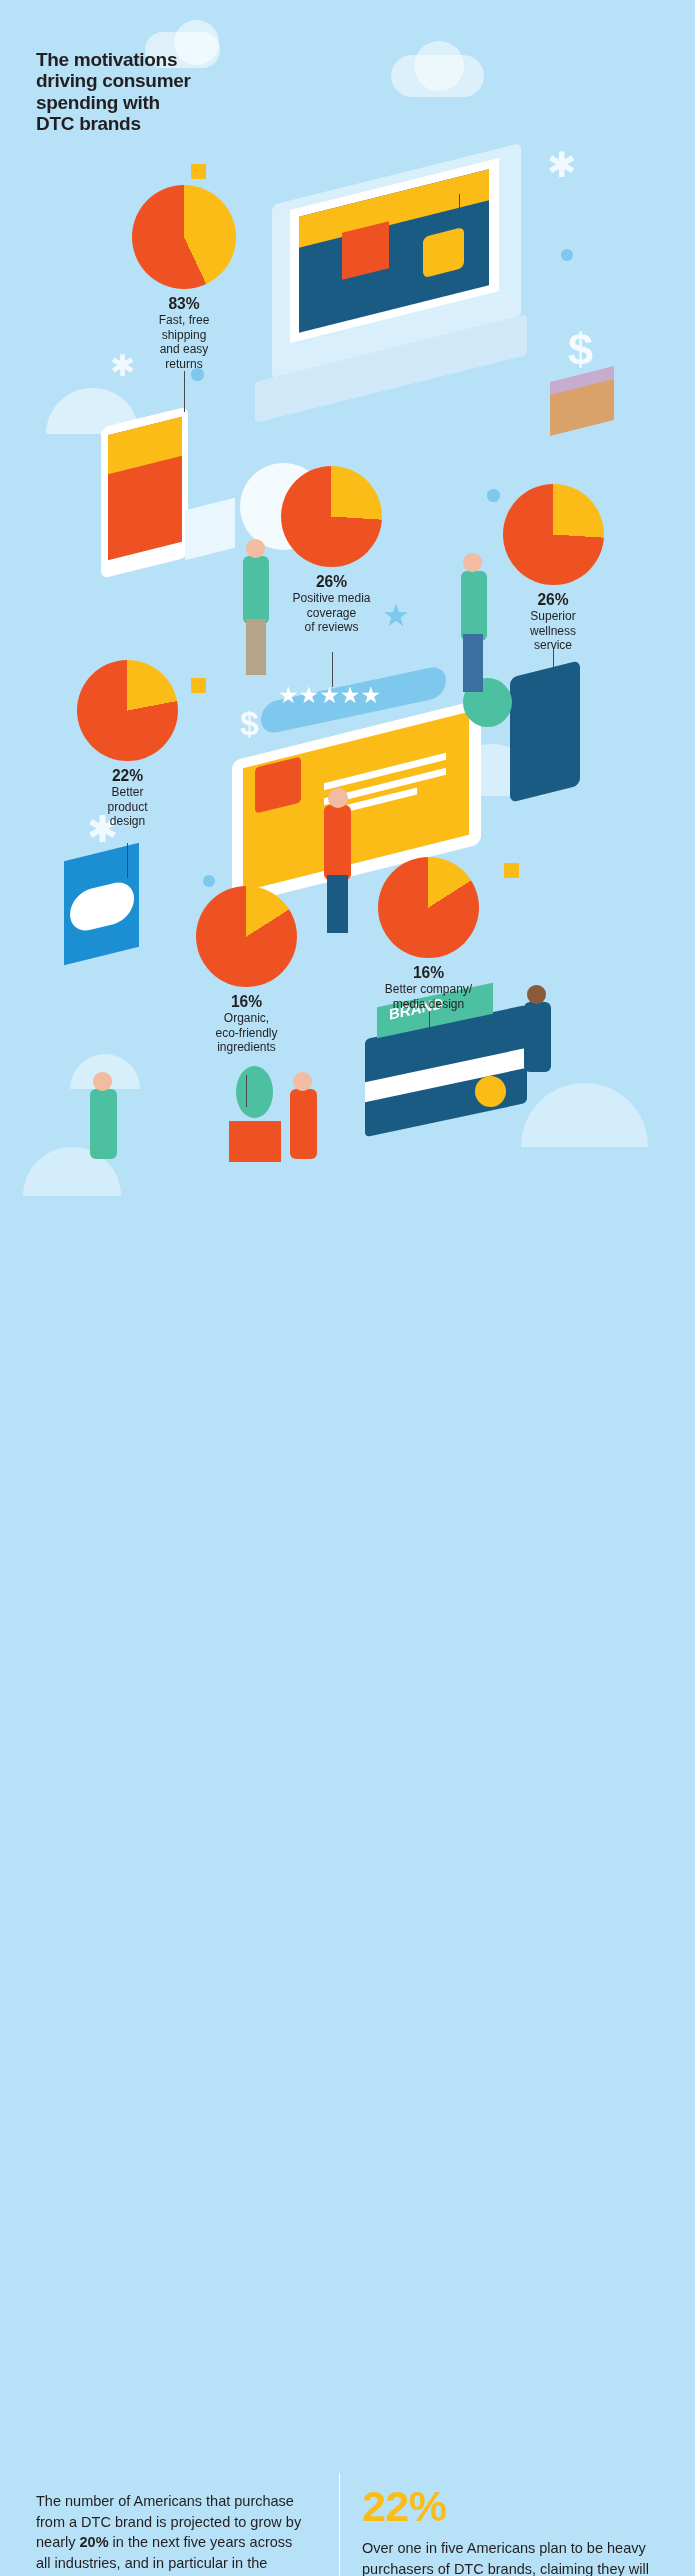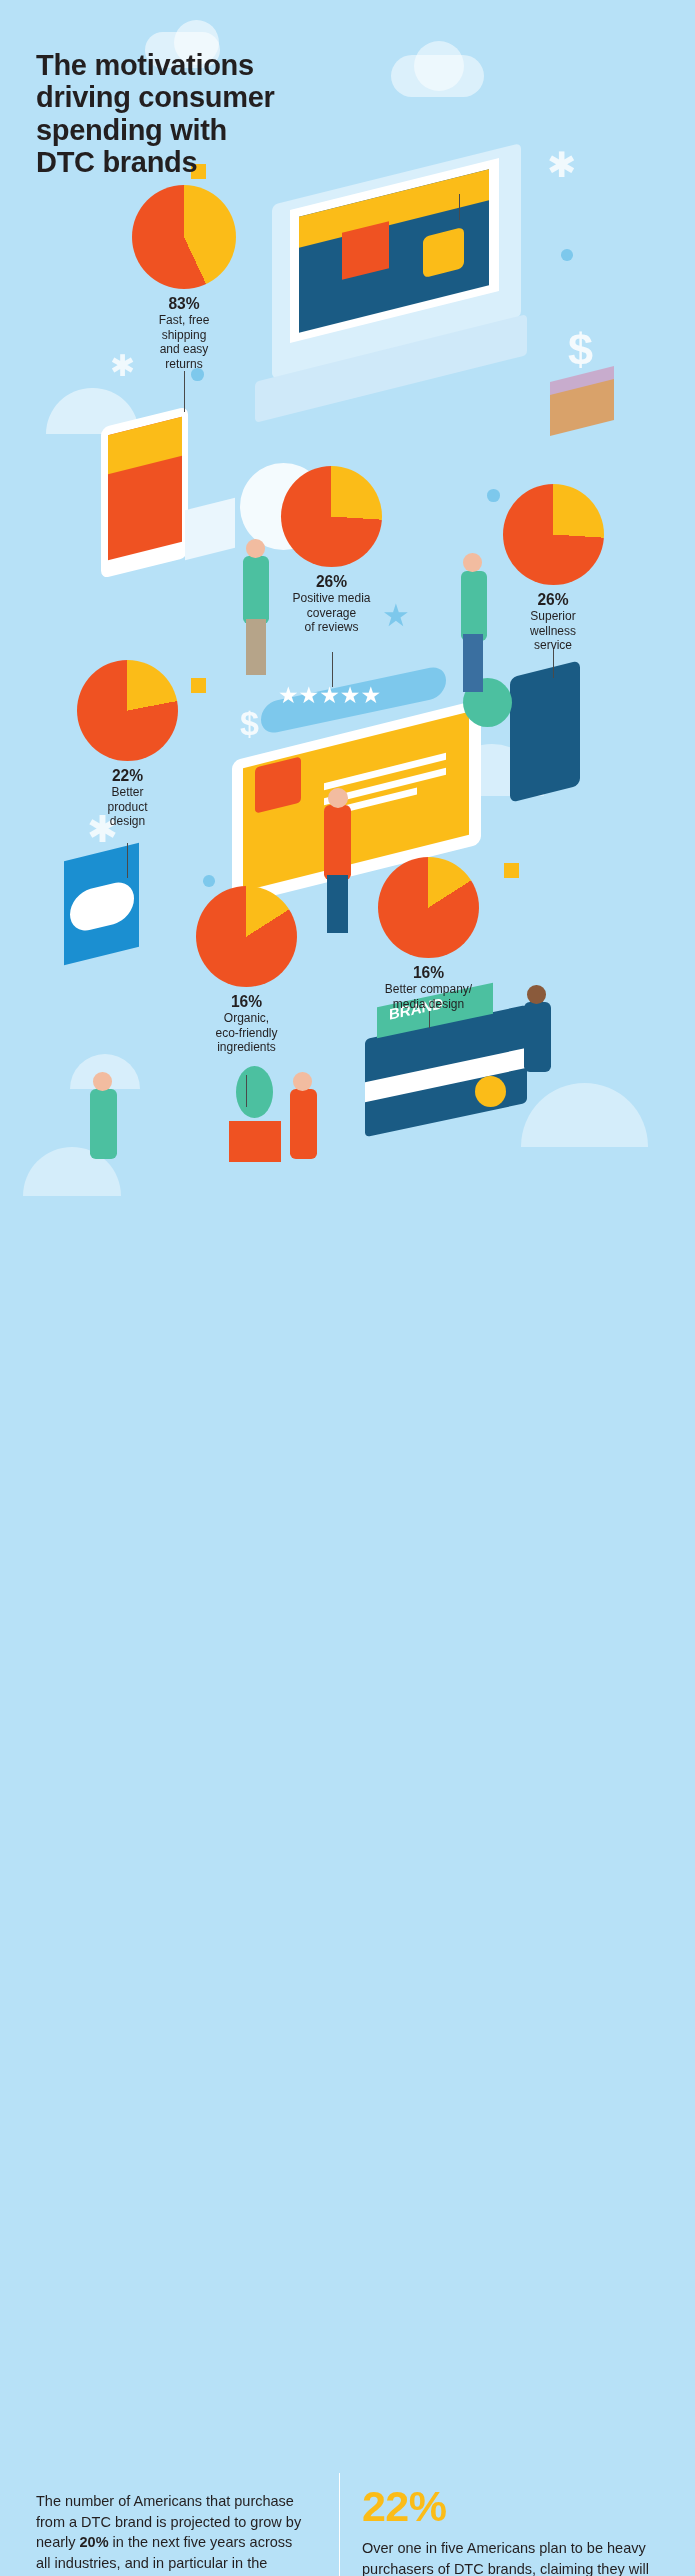--- a/index.html
+++ b/index.html
@@ -11,21 +11,21 @@
     color: #231f20;
     position: relative;
     overflow: hidden;
   }
 
   
   .hero { position: relative; width: 695px; height: 1222px; overflow: hidden; }
 
   .hero-title {
     position: absolute; left: 36px; top: 49px;
-    font-size: 29px; font-weight: bold; line-height: 1.12;
+    font-size: 19px; font-weight: bold; line-height: 1.12;
     letter-spacing: -0.3px; white-space: pre-line; color: #231f20;
   }
 
   
   .cloud { position: absolute; background: #ffffff; opacity: .55; border-radius: 50%; }
   .dot   { position: absolute; border-radius: 50%; }
   .sq    { position: absolute; }
   .star4 { position: absolute; color: #ffffff; opacity:.8; }
   .dsign { position: absolute; color: #ffffff; font-weight: bold; opacity:.85; }
 

